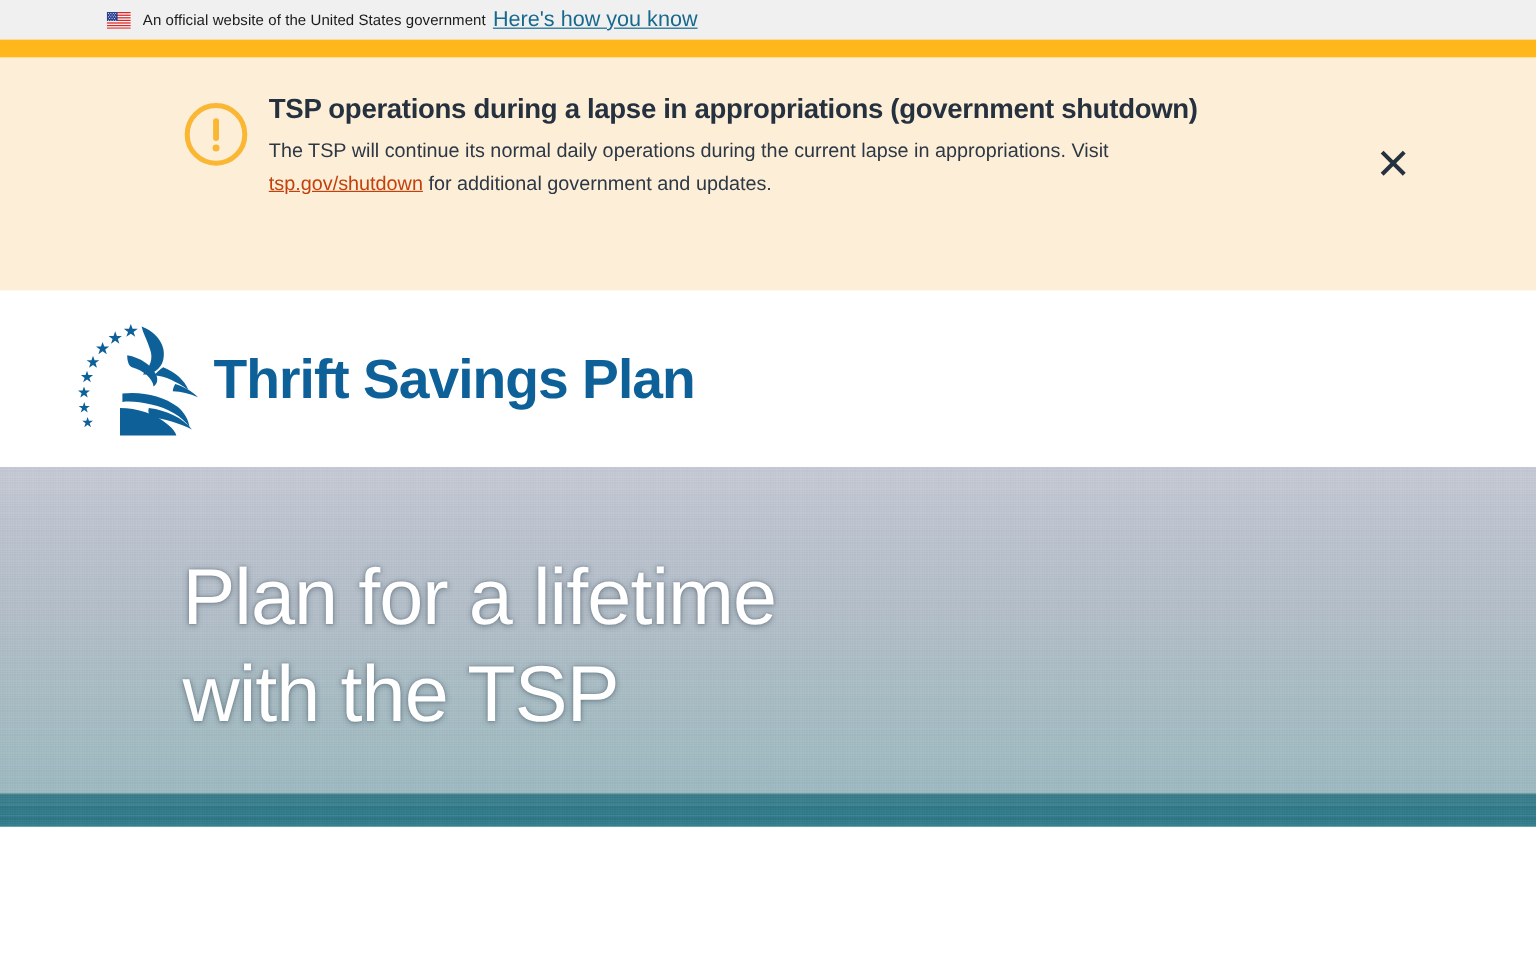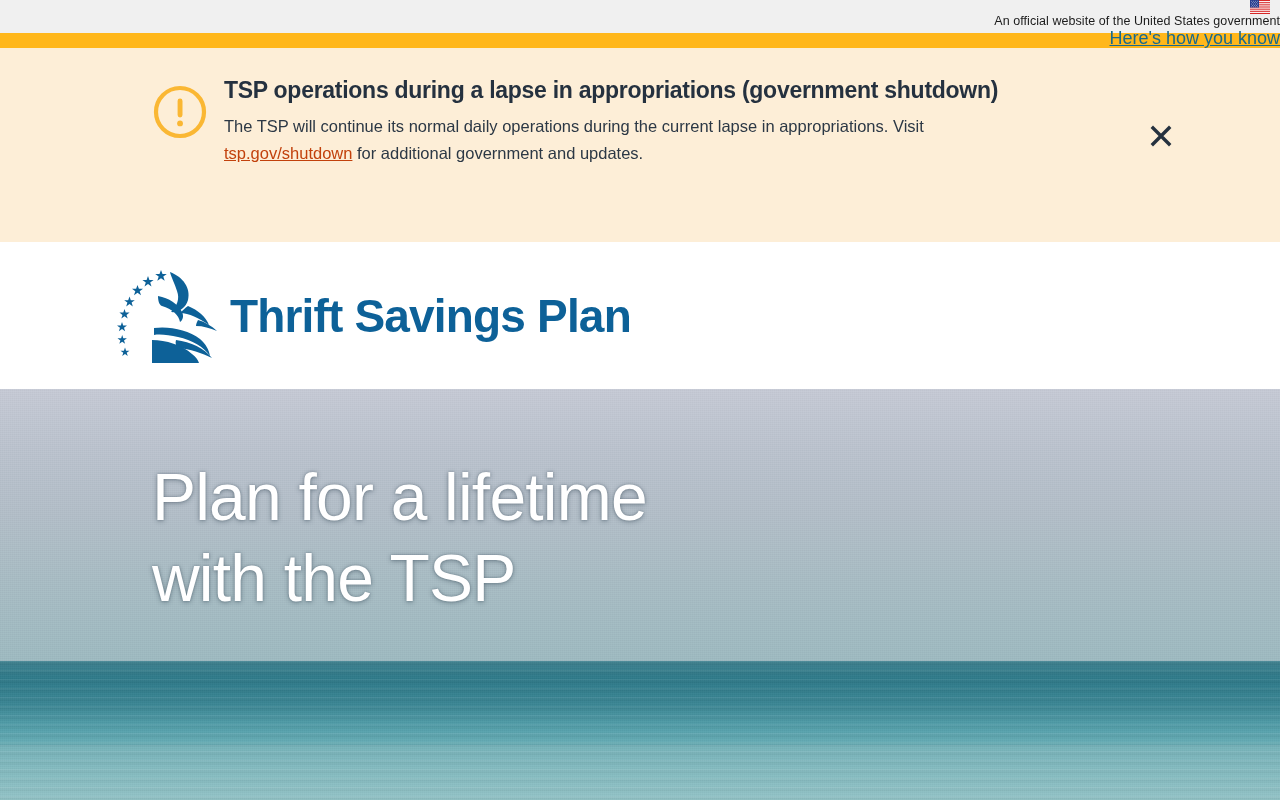--- a/index.html
+++ b/index.html
@@ -8,23 +8,22 @@
   body {
     font-family:"Liberation Sans", sans-serif;
     background:#ffffff;
     -webkit-font-smoothing:antialiased;
   }
   .page { position:relative; width:1280px; height:800px; overflow:hidden; }
 
   
   .gov-banner {
     height:33px; background:#f0f0f0;
-    display:flex; align-items:flex-end;
+    display:flex; align-items:center;
     padding-left:89px;
-    flex-direction:column;
   }
   .flag-icon { width:20px; height:14px; position:relative; flex:none; margin-right:10px; display:block; }
   .gov-text { font-size:12.5px; color:#1b1b1b; letter-spacing:.005em; white-space:nowrap; }
   .gov-link {
     font-size:18px; color:#17698e; text-decoration:underline;
     margin-left:6px; cursor:pointer; white-space:nowrap;
   }
   .gold-rule { height:15px; background:#ffb71b; }
 
   
@@ -46,31 +45,31 @@
   .alert-close {
     position:absolute; top:68px; right:99px;
     width:40px; height:40px; background:none; border:none;
     cursor:pointer; display:flex; align-items:center; justify-content:center;
     color:#25313f;
   }
 
   
   .logo-band {
     height:147px; background:#ffffff;
-    display:flex; align-items:center; padding-left:114px;
+    display:flex; align-items:center; padding-left:62px;
   }
   .logo { display:flex; align-items:center; cursor:pointer; }
   .logo-mark { width:112px; height:96px; flex:none; margin-right:4px; }
   .logo-word {
     font-size:46px; font-weight:700; color:#0d6198;
     letter-spacing:-.018em; line-height:1; white-space:nowrap;
   }
 
   
-  .hero { position:relative; height:412px; overflow:hidden; }
+  .hero { position:relative; height:300px; overflow:hidden; }
   .hero-photo { position:absolute; inset:0; }
   .sky {
     position:absolute; left:0; top:0; width:100%; height:272px;
     background:linear-gradient(180deg,#c7cbd6 0%, #bcc4cf 22%, #b3bfc9 46%, #a9bdc5 70%, #9fbbc2 100%);
   }
   .sea-far {
     position:absolute; left:0; top:272px; width:100%; height:44px;
     background:linear-gradient(180deg,#3f8290 0%, #2f7b8a 40%, #3c8795 100%);
   }
   .sea-mid {

